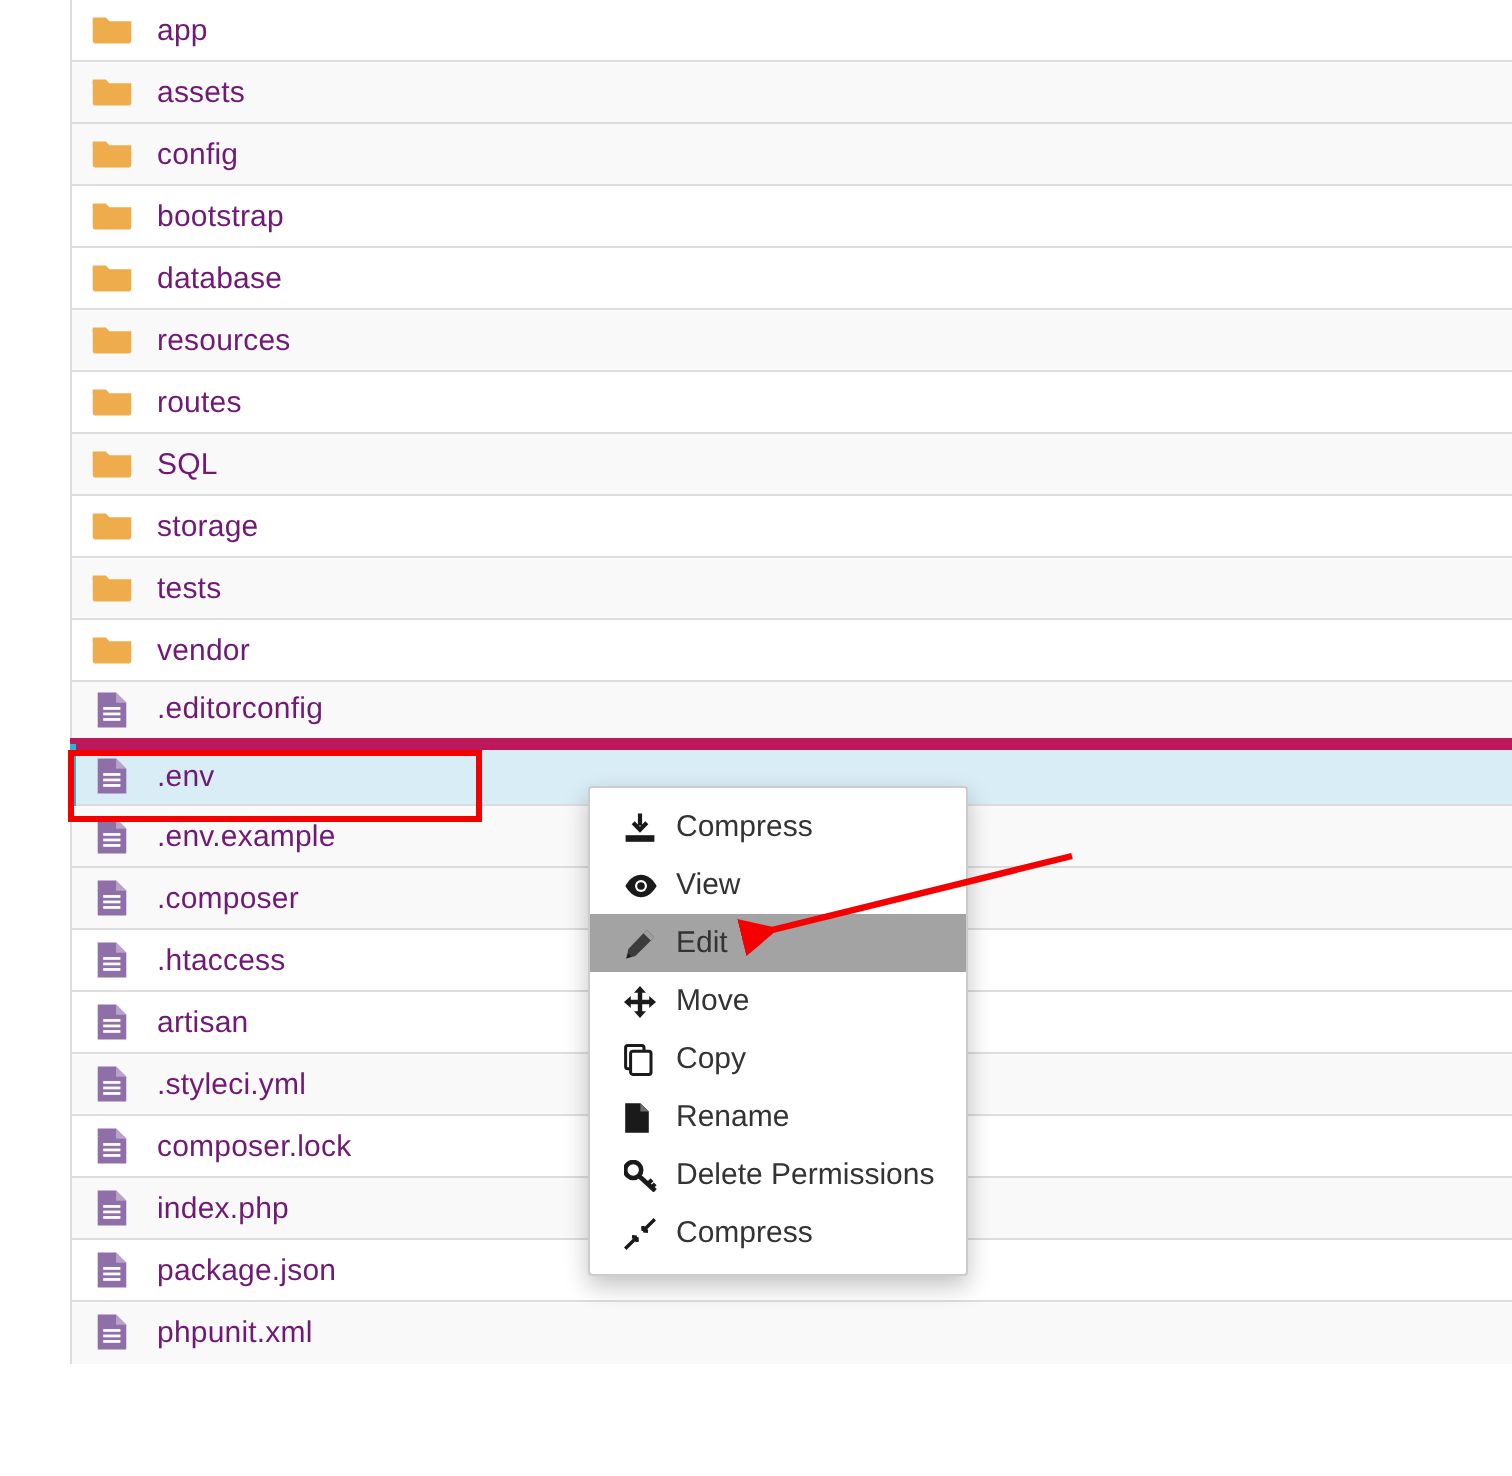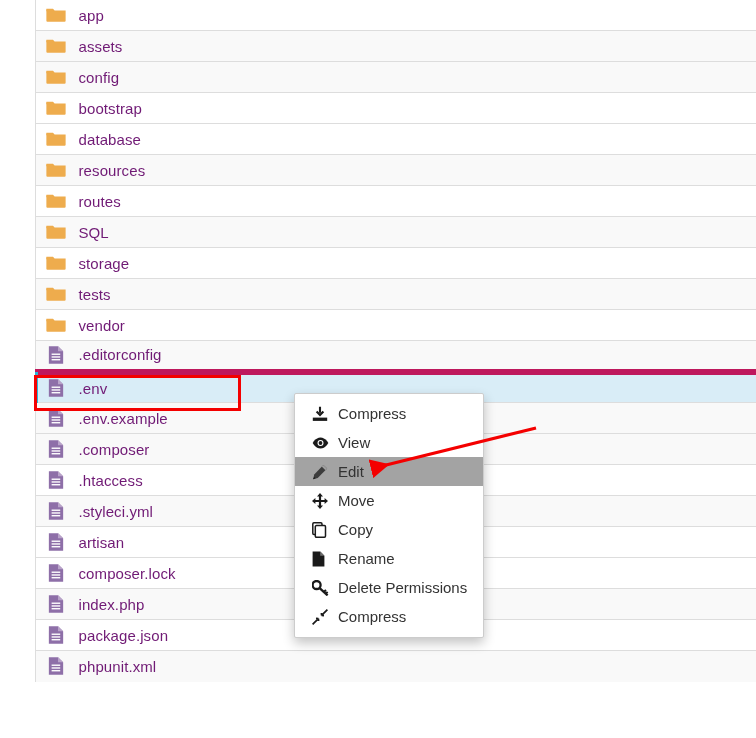--- a/index.html
+++ b/index.html
@@ -252,39 +252,39 @@
         <tr class="file-row">
           <td class="cell-icon"><svg class="ico" viewBox="0 0 24 24">
               <path d="M4.2 2.4 h10.0 l5.6 5.6 v13.6 h-15.6 z" fill="#8e6fa8"></path>
               <path d="M14.2 2.4 l5.6 5.6 h-5.6 z" fill="#b9a3c9"></path>
               <rect x="7.2" y="10.4" width="9.4" height="1.5" fill="#ffffff"></rect>
               <rect x="7.2" y="13.4" width="9.4" height="1.5" fill="#ffffff"></rect>
               <rect x="7.2" y="16.4" width="9.4" height="1.5" fill="#ffffff"></rect>
             </svg></td>
           <td class="cell-name">.htaccess</td>
         </tr>
+        <tr class="file-row">
+          <td class="cell-icon"><svg class="ico" viewBox="0 0 24 24">
+              <path d="M4.2 2.4 h10.0 l5.6 5.6 v13.6 h-15.6 z" fill="#8e6fa8"></path>
+              <path d="M14.2 2.4 l5.6 5.6 h-5.6 z" fill="#b9a3c9"></path>
+              <rect x="7.2" y="10.4" width="9.4" height="1.5" fill="#ffffff"></rect>
+              <rect x="7.2" y="13.4" width="9.4" height="1.5" fill="#ffffff"></rect>
+              <rect x="7.2" y="16.4" width="9.4" height="1.5" fill="#ffffff"></rect>
+            </svg></td>
+          <td class="cell-name">artisan</td>
+        </tr>
         <tr class="file-row alt">
           <td class="cell-icon"><svg class="ico" viewBox="0 0 24 24">
               <path d="M4.2 2.4 h10.0 l5.6 5.6 v13.6 h-15.6 z" fill="#8e6fa8"></path>
               <path d="M14.2 2.4 l5.6 5.6 h-5.6 z" fill="#b9a3c9"></path>
               <rect x="7.2" y="10.4" width="9.4" height="1.5" fill="#ffffff"></rect>
               <rect x="7.2" y="13.4" width="9.4" height="1.5" fill="#ffffff"></rect>
               <rect x="7.2" y="16.4" width="9.4" height="1.5" fill="#ffffff"></rect>
             </svg></td>
           <td class="cell-name">.styleci.yml</td>
-        </tr>
-        <tr class="file-row">
-          <td class="cell-icon"><svg class="ico" viewBox="0 0 24 24">
-              <path d="M4.2 2.4 h10.0 l5.6 5.6 v13.6 h-15.6 z" fill="#8e6fa8"></path>
-              <path d="M14.2 2.4 l5.6 5.6 h-5.6 z" fill="#b9a3c9"></path>
-              <rect x="7.2" y="10.4" width="9.4" height="1.5" fill="#ffffff"></rect>
-              <rect x="7.2" y="13.4" width="9.4" height="1.5" fill="#ffffff"></rect>
-              <rect x="7.2" y="16.4" width="9.4" height="1.5" fill="#ffffff"></rect>
-            </svg></td>
-          <td class="cell-name">artisan</td>
         </tr>
         <tr class="file-row">
           <td class="cell-icon"><svg class="ico" viewBox="0 0 24 24">
               <path d="M4.2 2.4 h10.0 l5.6 5.6 v13.6 h-15.6 z" fill="#8e6fa8"></path>
               <path d="M14.2 2.4 l5.6 5.6 h-5.6 z" fill="#b9a3c9"></path>
               <rect x="7.2" y="10.4" width="9.4" height="1.5" fill="#ffffff"></rect>
               <rect x="7.2" y="13.4" width="9.4" height="1.5" fill="#ffffff"></rect>
               <rect x="7.2" y="16.4" width="9.4" height="1.5" fill="#ffffff"></rect>
             </svg></td>
           <td class="cell-name">composer.lock</td>

